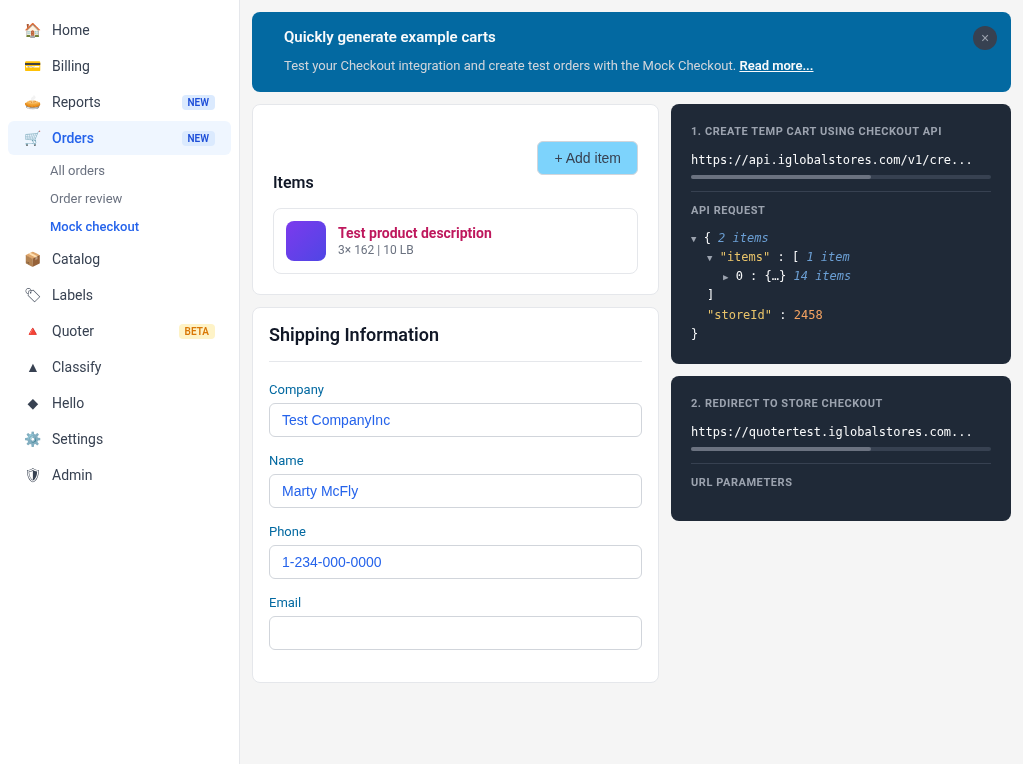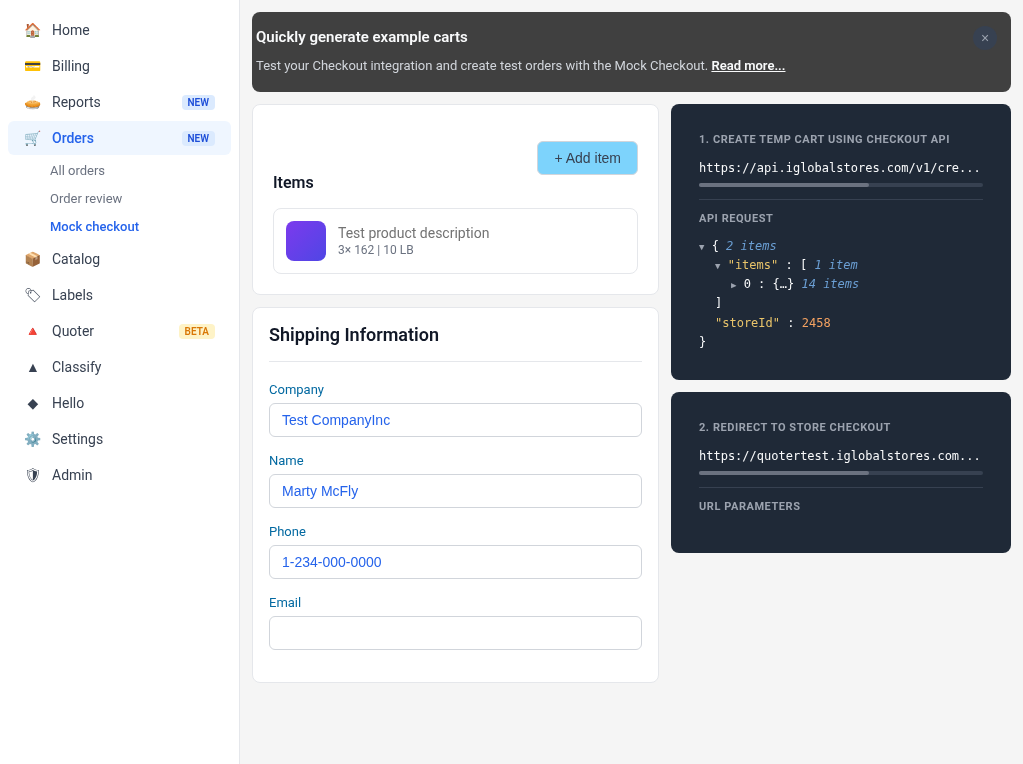--- a/index.html
+++ b/index.html
@@ -15,54 +15,54 @@
     .badge.new { background: #dbeafe; color: #1d4ed8; }
     .badge.beta { background: #fef3c7; color: #d97706; }
     .sub-items { padding-left: 42px; }
     .sub-item { display: block; padding: 6px 8px; font-size: 13px; color: #6b7280; cursor: pointer; border-radius: 4px; margin: 1px 8px 1px 0; }
     .sub-item.active { color: #2563eb; font-weight: 500; }
 
     
     .main { flex: 1; display: flex; flex-direction: column; overflow: hidden; }
 
     
-    .alert-banner { background: #404040; color: #f9fafb; padding: 16px 4px; margin: 12px; border-radius: 8px; position: relative; }
+    .alert-banner { background: #0369a1; color: #f9fafb; padding: 16px 32px; margin: 12px; border-radius: 8px; position: relative; }
     .alert-banner .title { font-weight: 600; font-size: 15px; margin-bottom: 10px; }
     .alert-banner .desc { font-size: 13px; color: #d1d5db; line-height: 1.5; }
     .alert-banner .read-more { color: #f9fafb; font-weight: 600; text-decoration: underline; cursor: pointer; }
     .alert-close { position: absolute; top: 14px; right: 14px; background: #374151; border: none; color: #9ca3af; cursor: pointer; border-radius: 50%; width: 24px; height: 24px; display: flex; align-items: center; justify-content: center; font-size: 14px; }
 
     
     .content-area { flex: 1; display: flex; gap: 12px; padding: 0 12px 12px 12px; overflow: hidden; }
 
     
     .left-panel { flex: 1; display: flex; flex-direction: column; gap: 12px; overflow-y: auto; }
 
     
     .card { background: #fff; border-radius: 8px; border: 1px solid #e5e7eb; padding: 20px; }
     .card-header { display: flex; align-items: center; justify-content: space-between; margin-bottom: 16px; }
     .card-title { font-size: 16px; font-weight: 600; color: #111827; margin-top: 48px; }
     .btn-add { display: flex; align-items: center; gap: 6px; padding: 8px 16px; border: 1px solid #d1d5db; border-radius: 6px; background: #7dd3fc; font-size: 14px; cursor: pointer; color: #374151; }
 
     .product-row { display: flex; align-items: center; gap: 12px; padding: 12px; border-radius: 8px; border: 1px solid #e5e7eb; }
     .product-icon { width: 40px; height: 40px; border-radius: 8px; background: linear-gradient(135deg, #7c3aed, #4f46e5); flex-shrink: 0; }
-    .product-desc { font-size: 14px; color: #737373; font-weight: 400; }
+    .product-desc { font-size: 14px; color: #be185d; font-weight: 700; }
     .product-meta { font-size: 12px; color: #6b7280; margin-top: 2px; }
 
     
     .shipping-card { background: #fff; border-radius: 8px; border: 1px solid #e5e7eb; padding: 16px; }
     .shipping-title { font-size: 18px; font-weight: 600; color: #111827; margin-bottom: 20px; padding-bottom: 16px; border-bottom: 1px solid #e5e7eb; }
     .form-group { margin-bottom: 16px; }
     .form-label { font-size: 13px; color: #0369a1; margin-bottom: 6px; display: block; }
     .form-input { width: 100%; padding: 8px 12px; border: 1px solid #d1d5db; border-radius: 6px; font-size: 14px; color: #374151; background: #fff; }
     .input-value { color: #2563eb; }
 
     
     .right-panel { width: 340px; min-width: 340px; display: flex; flex-direction: column; gap: 12px; overflow-y: auto; }
-    .dark-card { background: #1f2937; border-radius: 8px; padding: 28px; color: #f9fafb; }
+    .dark-card { background: #1f2937; border-radius: 8px; padding: 20px; color: #f9fafb; }
     .dark-card .step-title { font-size: 11px; font-weight: 700; letter-spacing: 0.05em; color: #9ca3af; text-transform: uppercase; margin-bottom: 14px; line-height: 1.4; }
     .api-url { font-size: 12px; color: #f9fafb; font-family: monospace; word-break: break-all; }
     .scrollbar-track { height: 4px; background: #374151; border-radius: 2px; margin: 8px 0; position: relative; }
     .scrollbar-thumb { height: 4px; background: #6b7280; border-radius: 2px; width: 60%; position: absolute; left: 0; }
     .divider { border: none; border-top: 1px solid #374151; margin: 12px 0; }
     .section-label { font-size: 11px; font-weight: 700; letter-spacing: 0.05em; color: #9ca3af; text-transform: uppercase; margin-bottom: 12px; }
     .json-viewer { font-family: monospace; font-size: 12px; line-height: 1.6; }
     .json-key { color: #e9c46a; }
     .json-number { color: #f4a261; }
     .json-comment { color: #6b9fd4; font-style: italic; }

